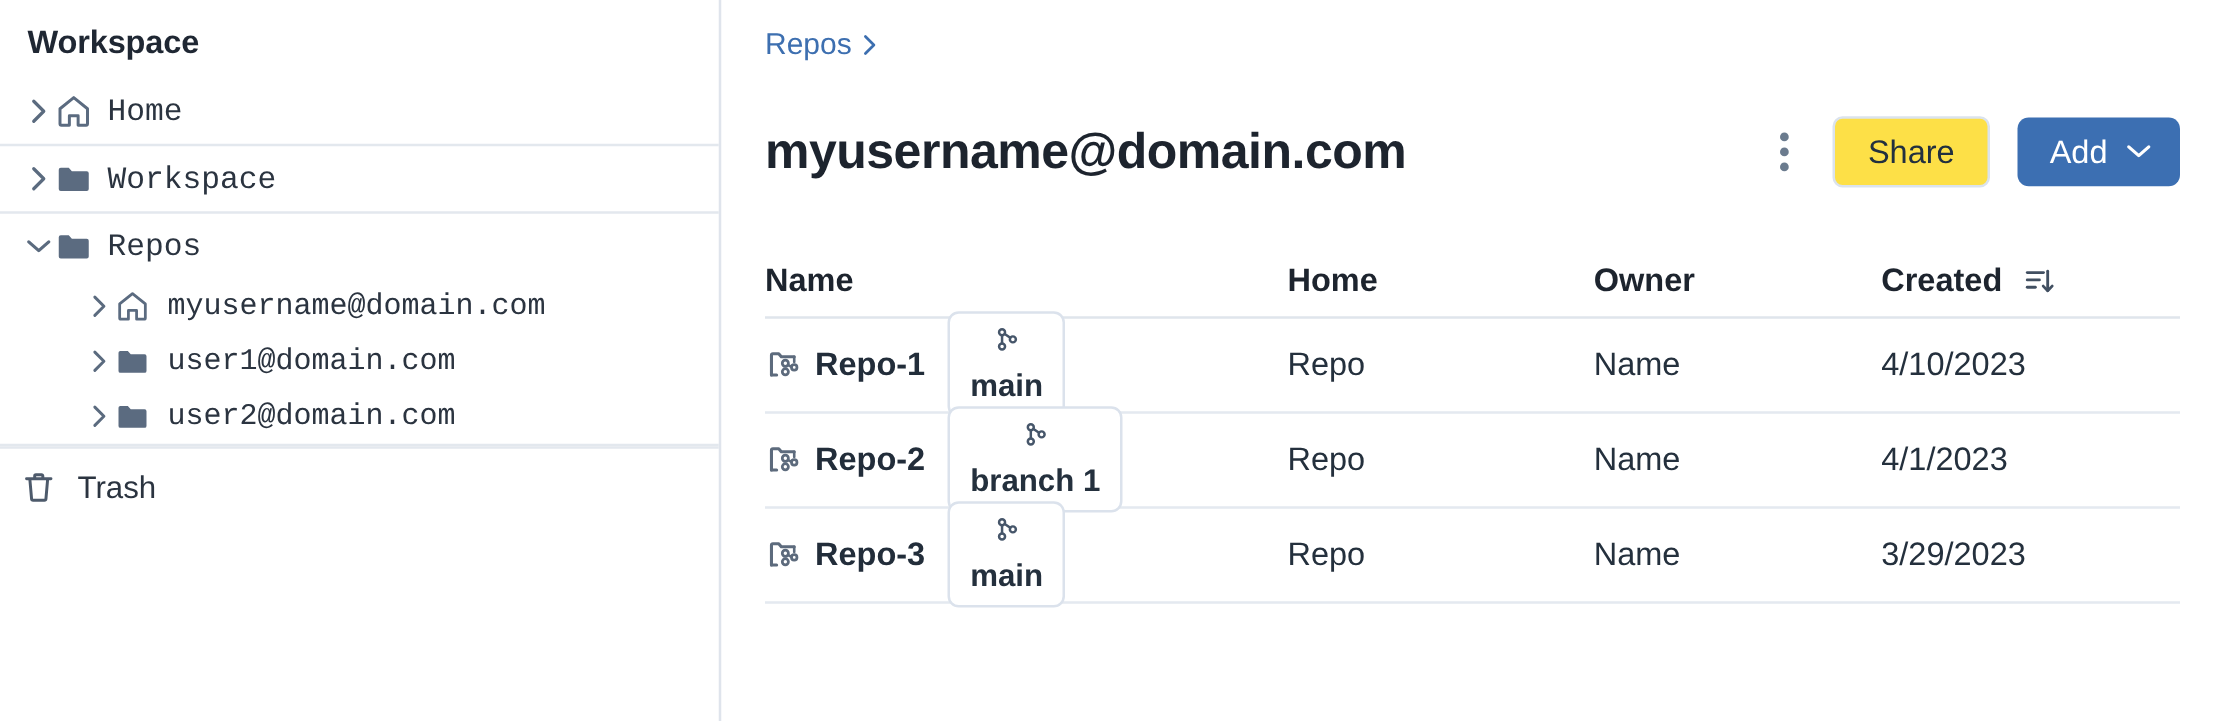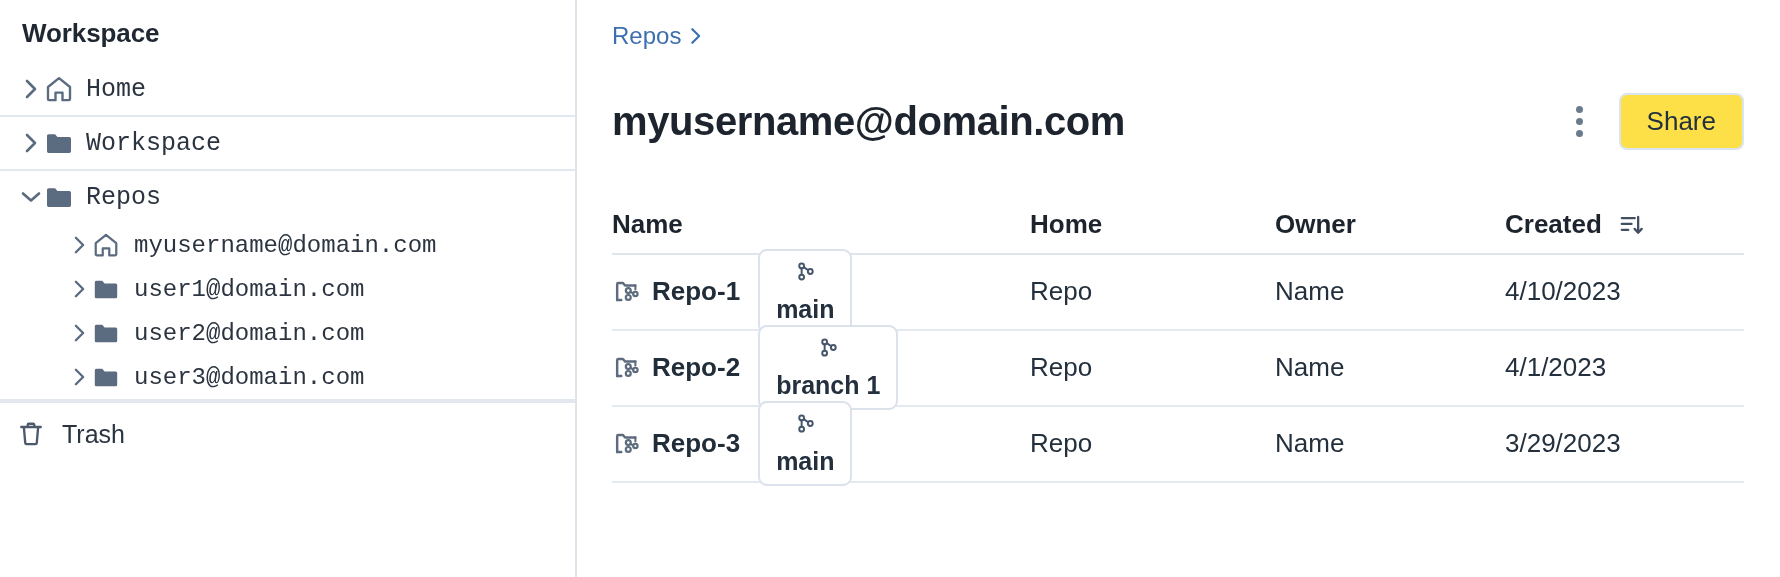--- a/index.html
+++ b/index.html
@@ -351,33 +351,20 @@
             </svg>
         </span>
         <span class="node-icon">
           <svg width="28" height="28" viewBox="0 0 24 24">
               <path d="M2.4 6.2a1.3 1.3 0 0 1 1.3-1.3h5.1l2 2.3h9.5a1.3 1.3 0 0 1 1.3 1.3v10.1a1.3 1.3 0 0 1-1.3 1.3H3.7a1.3 1.3 0 0 1-1.3-1.3z" fill="currentColor"></path>
             </svg>
         </span>
         <span class="tree-label">user2@domain.com</span>
       </div>
 
-      <div class="tree-row level2">
-        <span class="chev">
-          <svg width="13" height="20" viewBox="0 0 14 22" fill="none">
-              <path d="M3 3l8 8-8 8" stroke="currentColor" stroke-width="2.6" stroke-linecap="round" stroke-linejoin="round"></path>
-            </svg>
-        </span>
-        <span class="node-icon">
-          <svg width="28" height="28" viewBox="0 0 24 24">
-              <path d="M2.4 6.2a1.3 1.3 0 0 1 1.3-1.3h5.1l2 2.3h9.5a1.3 1.3 0 0 1 1.3 1.3v10.1a1.3 1.3 0 0 1-1.3 1.3H3.7a1.3 1.3 0 0 1-1.3-1.3z" fill="currentColor"></path>
-            </svg>
-        </span>
-        <span class="tree-label">user3@domain.com</span>
-      </div>
     </div>
 
     <div class="trash-sep"></div>
     <div class="trash-row">
       <span class="trash-icon">
         <svg width="30" height="30" viewBox="0 0 24 24" fill="none">
           <path d="M4.2 6.4h15.6" stroke="currentColor" stroke-width="1.9" stroke-linecap="round"></path>
           <path d="M9.4 6.1V4.6a.8.8 0 0 1 .8-.8h3.6a.8.8 0 0 1 .8.8v1.5" stroke="currentColor" stroke-width="1.9" stroke-linejoin="round"></path>
           <path d="M6.3 6.6l1.1 12.6a1 1 0 0 0 1 .9h7.2a1 1 0 0 0 1-.9l1.1-12.6" stroke="currentColor" stroke-width="1.9" stroke-linejoin="round"></path>
         </svg>
@@ -400,20 +387,28 @@
     <div class="title-row">
       <h1 class="page-title">myusername@domain.com</h1>
 
       <div class="title-actions">
         <div class="kebab">
           <span></span>
           <span></span>
           <span></span>
         </div>
         <button class="btn-share">Share</button>
+        <button class="btn-add">
+          <span>Add</span>
+          <span style="display:flex;align-items:center;">
+            <svg width="22" height="15" viewBox="0 0 22 15" fill="none">
+                <path d="M3 3.5l8 7 8-7" stroke="currentColor" stroke-width="2.6" stroke-linecap="round" stroke-linejoin="round"></path>
+              </svg>
+          </span>
+        </button>
       </div>
     </div>
 
     <div class="table">
 
       <div class="trow thead">
         <div class="col-name th">Name</div>
         <div class="col-type th">Home</div>
         <div class="col-owner th">Owner</div>
         <div class="col-created">

